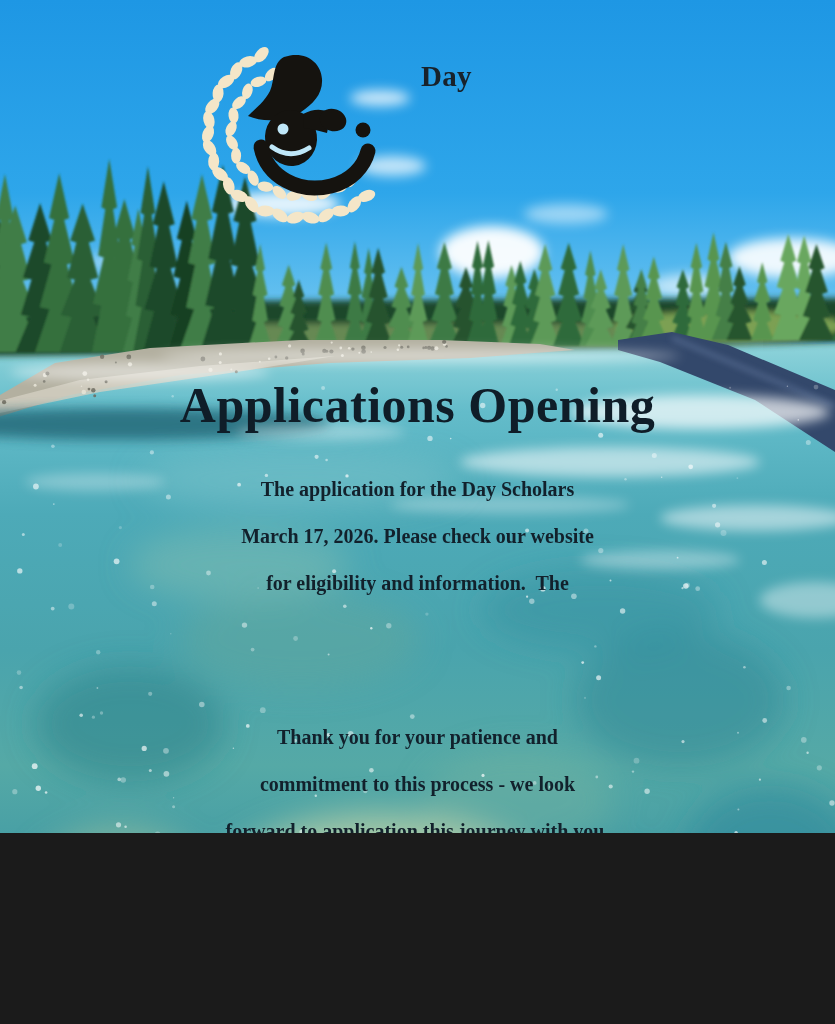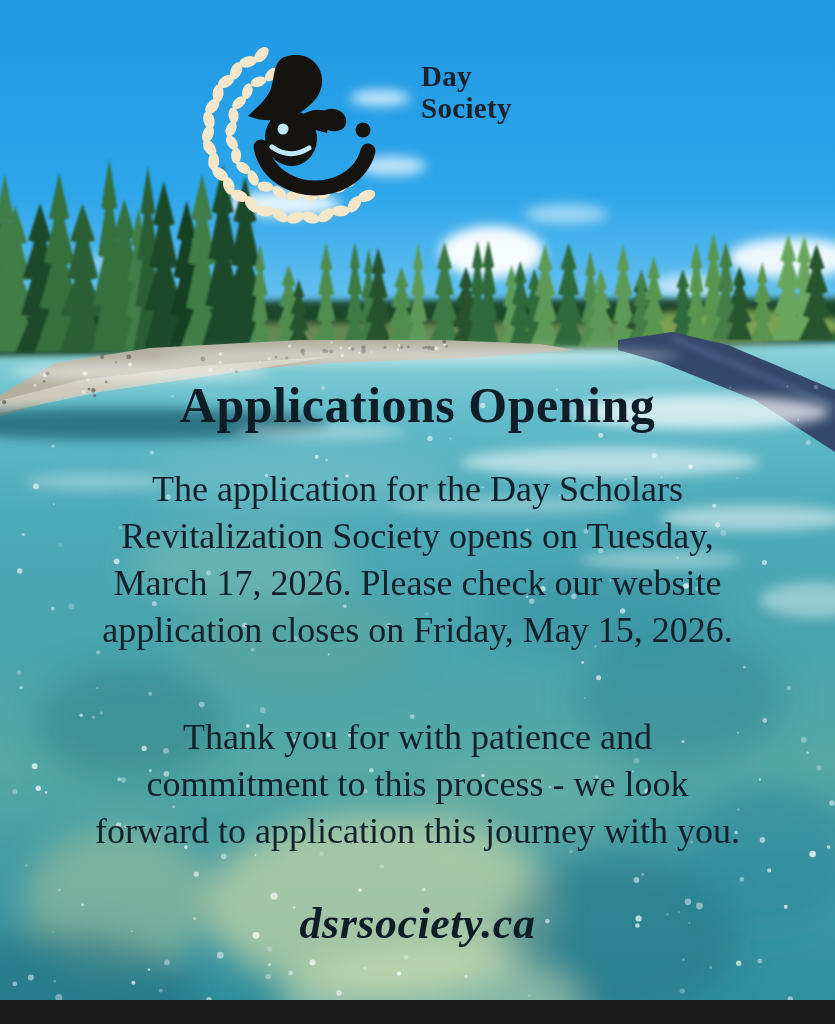--- a/index.html
+++ b/index.html
@@ -1,29 +1,29 @@
 <!DOCTYPE html>
 <html><head>
 <meta charset="utf-8">
 <style>
   html,body{margin:0;padding:0;background:#1b1b1b;}
   .poster{
-    position:relative;width:835px;height:1000px;overflow:hidden;
+    position:relative;width:835px;height:833px;overflow:hidden;
     font-family:"Liberation Serif","DejaVu Serif",serif;
     margin:0 auto;
   }
   .bg{position:absolute;left:0;top:0;width:835px;height:1024px;display:block;}
   .logo-text{
     position:absolute;left:421px;top:60px;
     font-size:29px;font-weight:bold;line-height:32px;
     color:#18222b;letter-spacing:0.3px;
   }
   .content{position:absolute;left:0;width:100%;text-align:center;color:#12212c;}
   .heading{top:376px;font-size:50px;font-weight:bold;letter-spacing:0.5px;color:#0f1d28;}
-  .para{font-size:36px;font-weight:normal;line-height:47px;}
+  .para{font-size:20px;font-weight:bold;line-height:47px;}
   .para div{white-space:pre;}
   .p1{top:466px;}
   .p2{top:714px;}
   .url{top:898px;font-size:44px;font-weight:bold;color:#0f1d28;letter-spacing:0.5px;font-style:italic;}
 </style>
 </head>
 <body>
 
 <div class="poster">
 
@@ -481,32 +481,30 @@
         <circle cx="363" cy="130" r="7.5"></circle>
         <path d="M261 147 C267 177 299 194 331 186 C351 181 364 167 368 151" stroke="#15130f" stroke-width="15" stroke-linecap="round" fill="none"></path>
         <circle cx="283" cy="129" r="5.5" fill="#bfe7f8"></circle>
         <path d="M272 147 Q290 160 309 148" stroke="#bfe7f8" stroke-width="5" stroke-linecap="round" fill="none"></path>
       </g>
     </g>
   </svg>
 
   <div class="logo-text">
     <div>Day</div>
-    <div>Society</div>
   </div>
 
   <div class="content heading">Applications Opening</div>
 
   <div class="content para p1">
     <div>The application for the Day Scholars</div>
-    <div>Revitalization Society opens on Tuesday,</div>
     <div>March 17, 2026. Please check our website</div>
-    <div>application closes on Friday, May 15, 2026.</div>
+    <div>for eligibility and information.  The</div>
   </div>
 
   <div class="content para p2">
-    <div>Thank you for with patience and</div>
+    <div>Thank you for your patience and</div>
     <div>commitment to this process - we look</div>
     <div>forward to application this journey with you.</div>
   </div>
 
   <div class="content url">dsrsociety.ca</div>
 </div>
 
 </body></html>

